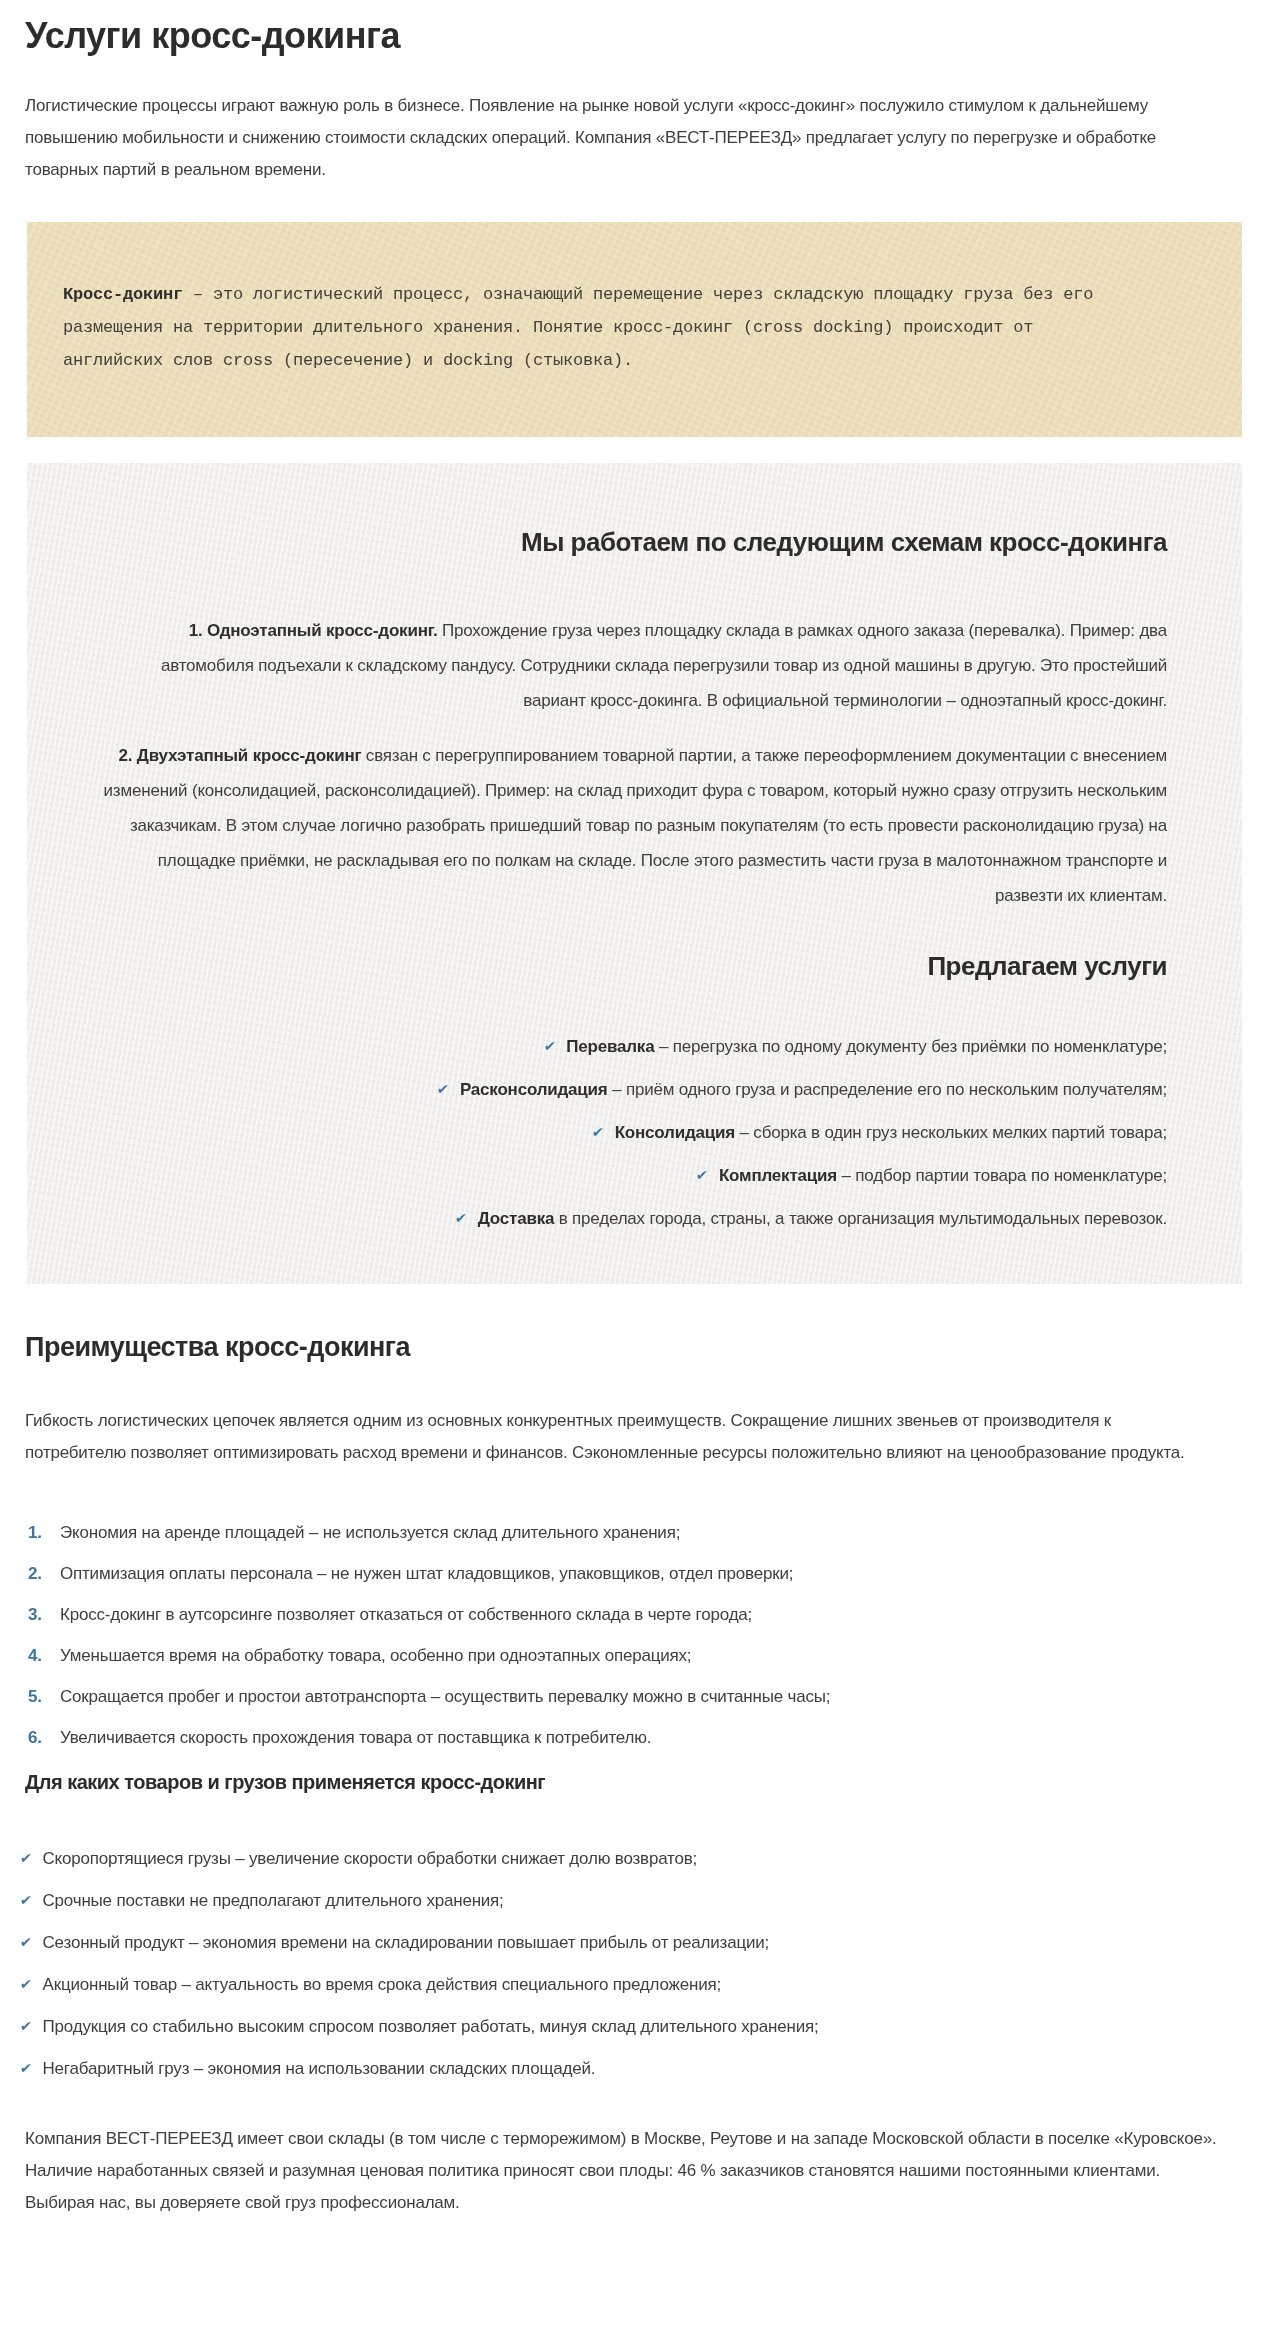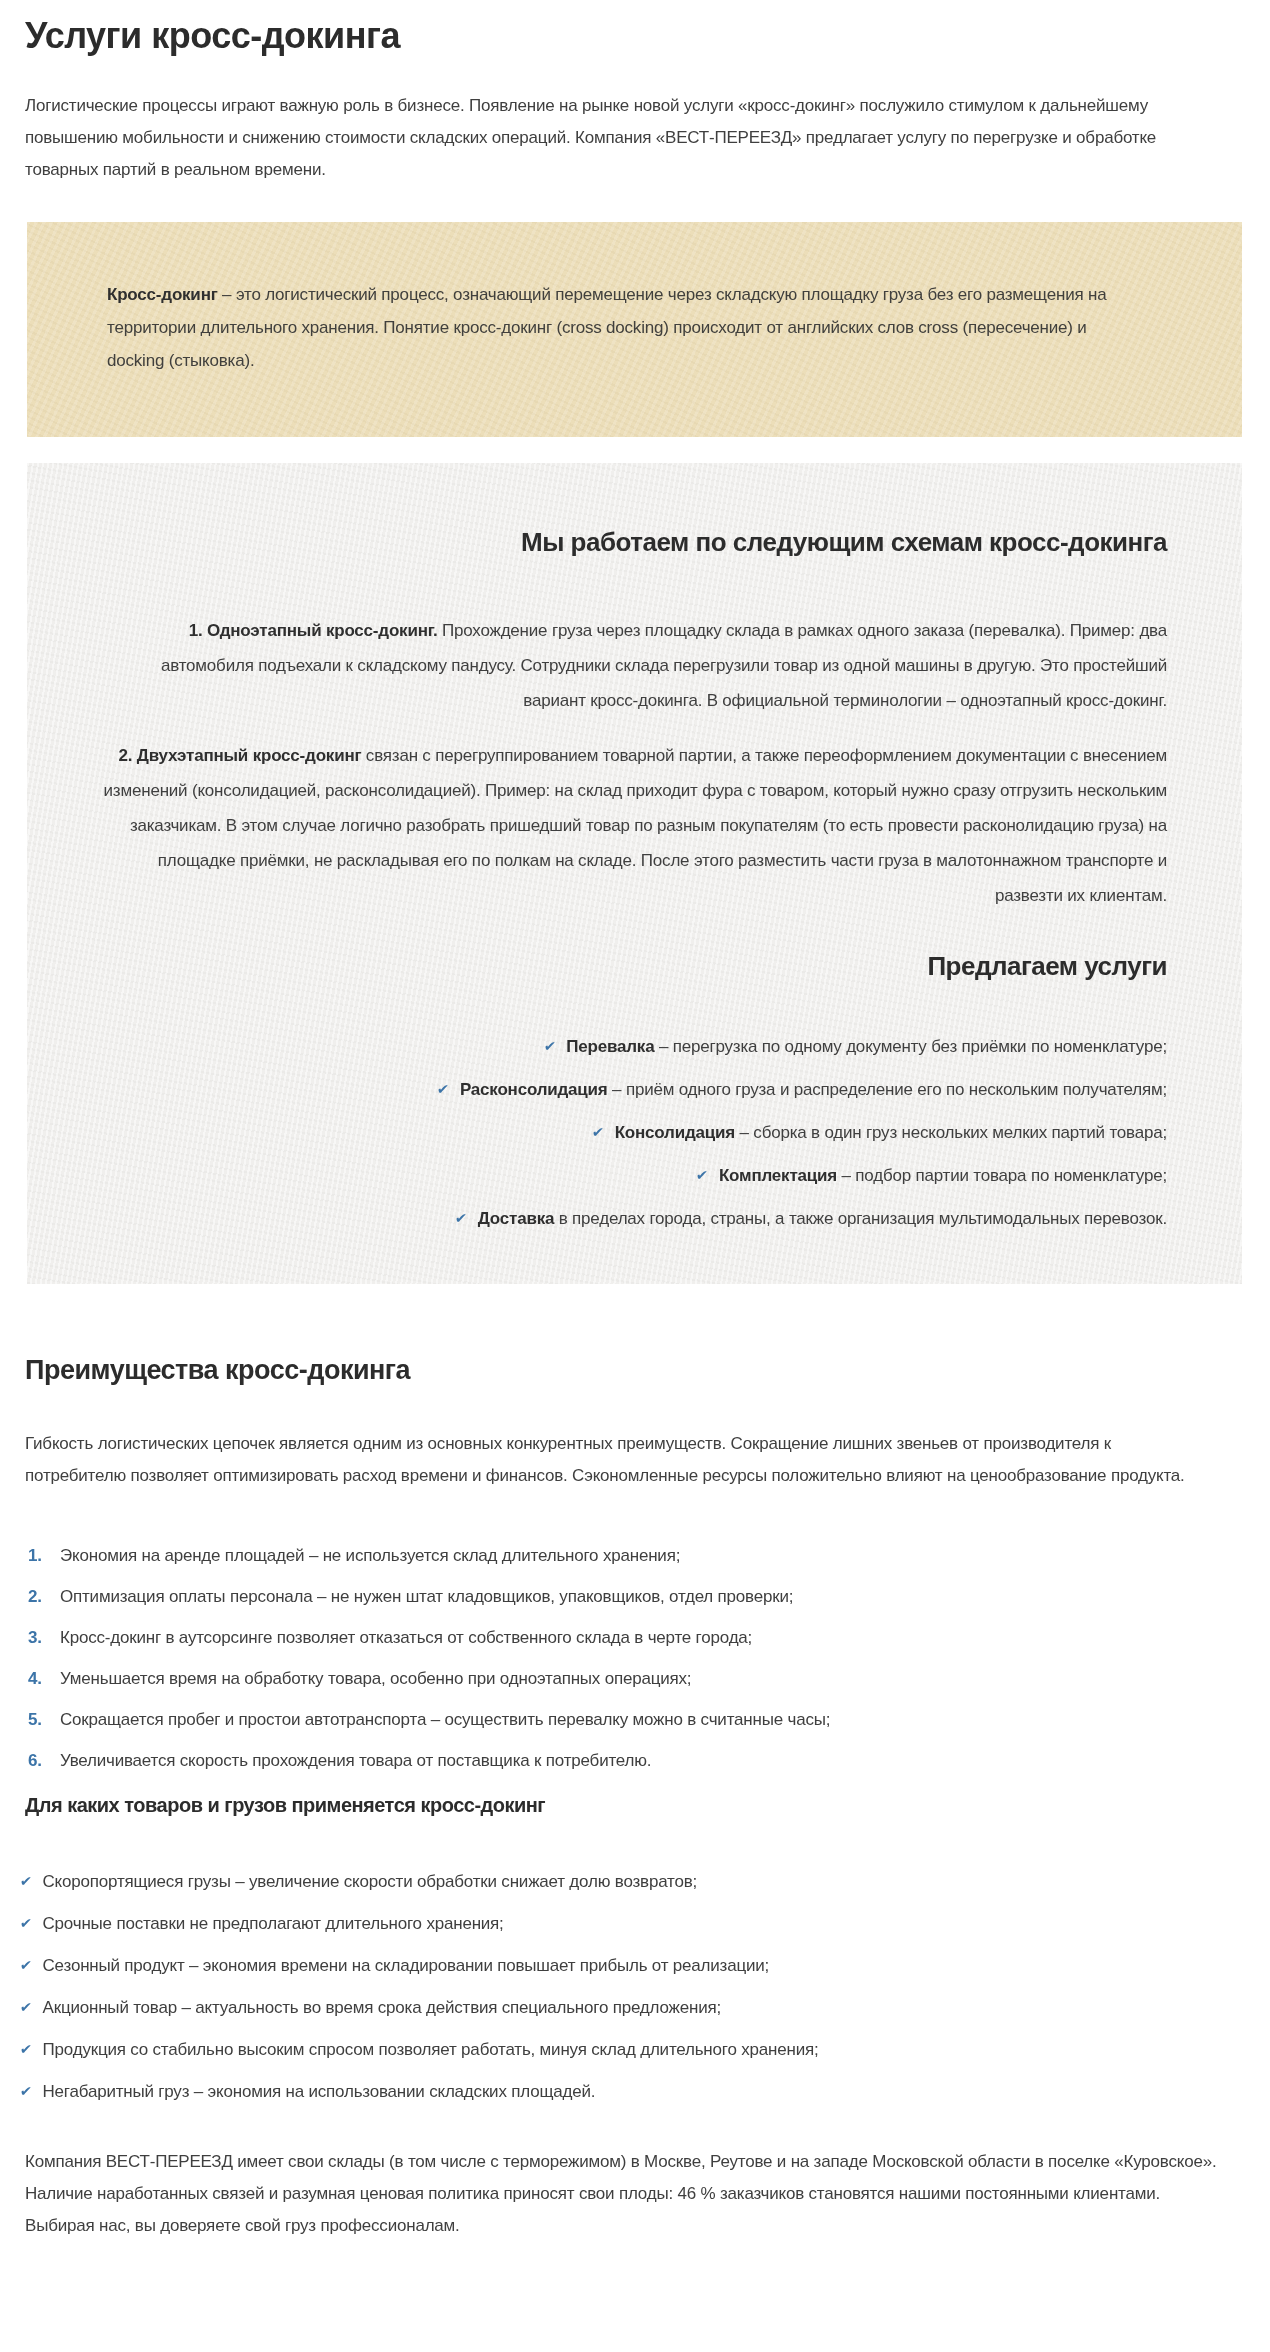--- a/index.html
+++ b/index.html
@@ -15,25 +15,26 @@
   b{color:#2f2f2f;}
   h1,h2{color:#2c2c2c;font-weight:bold;letter-spacing:-0.5px;margin:0;}
   .text-col{padding:0 45px 0 25px;}
   h1[data-name="page-title"]{margin-top:14px;font-size:36px;line-height:44px;}
   p.intro{margin:32px 0 0;max-width:1160px;}
 
   
   .definition-box{
     margin:36px 27px 0;
     width:1215px;box-sizing:border-box;
-    padding:56px 105px 60px 80px;
+    padding:56px 105px 60px 36px;
     background-color:#ecdeb9;
     background-image:
       repeating-linear-gradient(115deg, rgba(255,255,255,.16) 0 3px, rgba(0,0,0,0) 3px 7px),
       repeating-linear-gradient(25deg, rgba(139,115,65,.05) 0 2px, rgba(0,0,0,0) 2px 6px);
+    font-family: Liberation Mono, monospace;
   }
   .definition-box p{margin:0;line-height:33px;color:#41403d;}
 
   
   .schemes-box{
     margin:26px 27px 0;
     width:1215px;box-sizing:border-box;
     padding:62px 75px 38px 73px;
     background-color:#f0efed;
     background-image:
@@ -53,21 +54,21 @@
   ul.check-list.outer li{margin-bottom:10px;}
   .check{
     color:#3c74a8;
     font-size:14px;
     display:inline-block;
     margin-right:11px;
     transform:translateY(-1px) skewX(-6deg);
   }
 
   
-  h2.adv{margin-top:68px;font-size:27px;line-height:36px;}
+  h2.adv{margin-top:45px;font-size:27px;line-height:36px;}
   p.adv-text{margin:40px 0 0;max-width:1180px;}
   ol.num-list{list-style:none;margin:48px 0 0 3px;padding:0;}
   ol.num-list li{margin:0 0 9px;line-height:32px;}
   .num{
     color:#3c74a8;font-weight:bold;
     display:inline-block;width:32px;
   }
   h2.goods{margin-top:4px;font-size:20px;line-height:38px;}
   p.closing{margin:38px 0 0;max-width:1200px;}
 </style>

